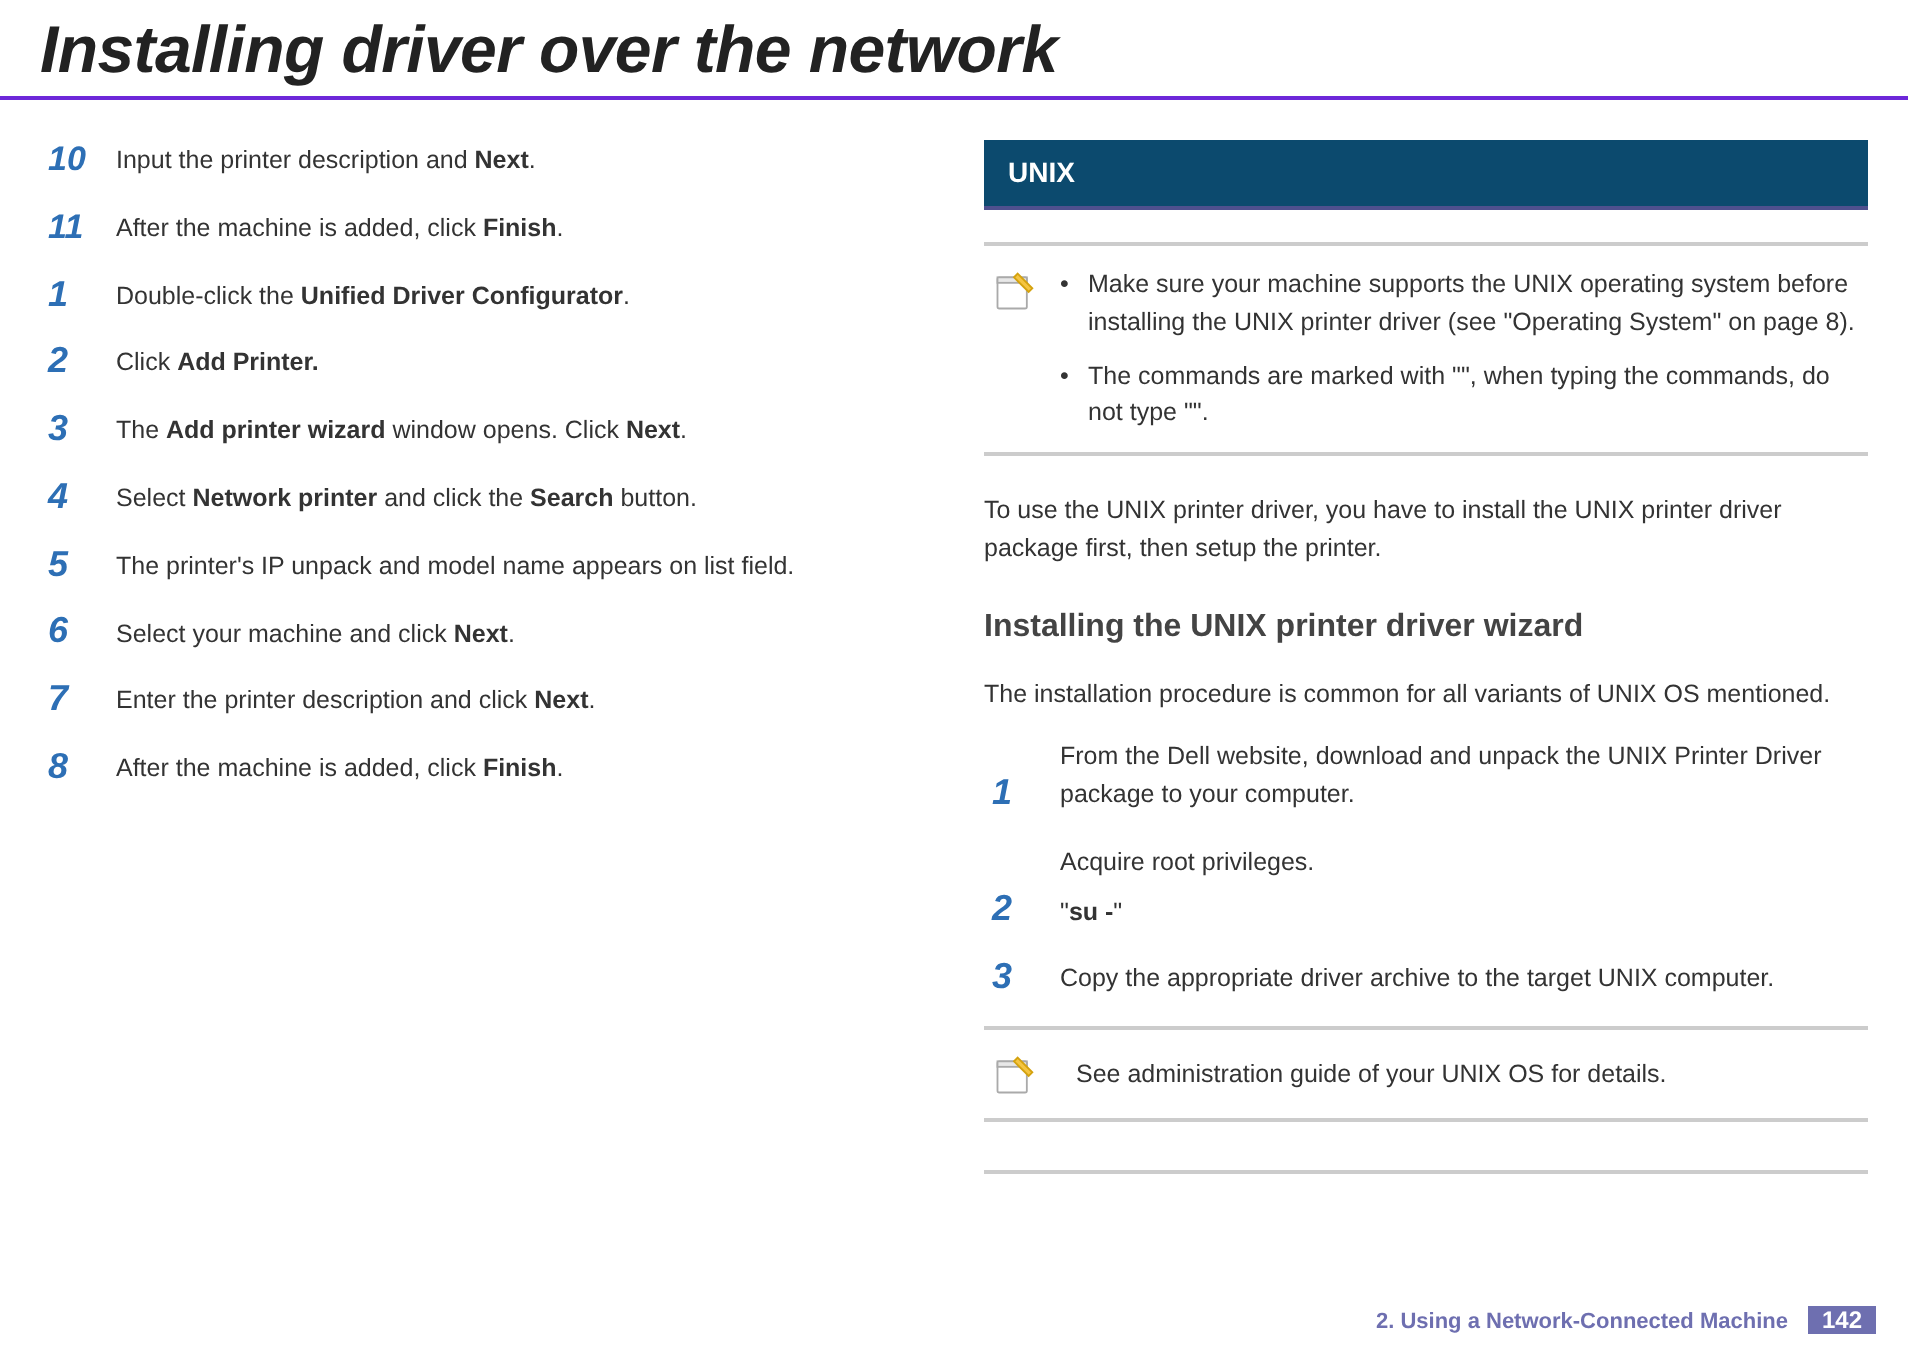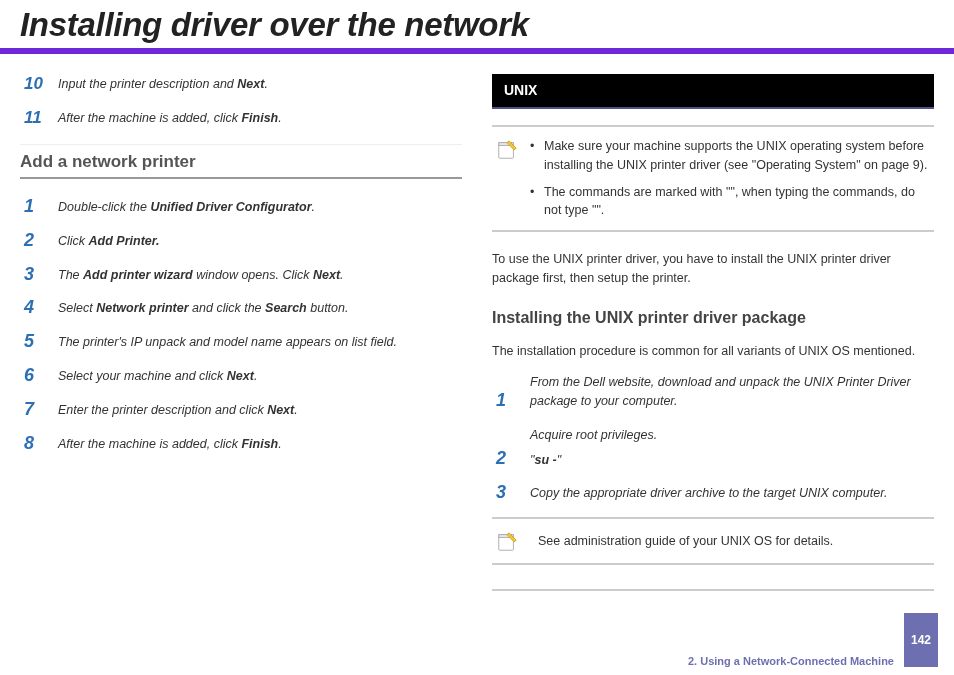--- a/index.html
+++ b/index.html
@@ -12,21 +12,21 @@
     height: 675px;
     position: relative;
     overflow: hidden;
   }
   .page-title {
     font-size: 33px;
     font-weight: 700;
     color: #222;
     margin: 0;
     padding: 6px 0 4px 20px;
-    border-bottom: 6px solid #6d28d9;
+    border-bottom: 2px solid #6d28d9;
     font-style: italic;
     letter-spacing: -0.3px;
   }
   .columns {
     display: flex;
     padding: 20px 20px 0 20px;
     gap: 30px;
   }
   .col {
     flex: 1;
@@ -49,40 +49,39 @@
     text-align: left;
     padding-left: 4px;
     line-height: 1.1;
   }
   .step-num.big {
     font-size: 17px;
   }
   .step-text {
     flex: 1;
     padding-top: 1px;
-    font-style: italic;
   }
   .step-text .b { font-weight: 700; }
   .section-h2 {
     font-size: 17px;
     font-weight: 700;
     color: #555;
     border-bottom: 2px solid #999;
     border-top: 1px solid #eee;
     padding: 4px 0 3px 0;
     margin: 16px 0 18px 0;
   }
   .section-h3 {
     font-size: 16px;
     font-weight: 700;
     color: #444;
     margin: 18px 0 12px 0;
   }
   .banner {
-    background: #000000;
+    background: #0c4a6e;
     color: #fff;
     font-weight: 700;
     font-size: 14px;
     padding: 6px 12px;
     border-bottom: 2px solid #4f508e;
     margin-bottom: 16px;
   }
   .note-box {
     border-top: 2px solid #ccc;
     border-bottom: 2px solid #ccc;
@@ -131,21 +130,21 @@
   .footer-text {
     font-weight: 700;
     color: #6e6fb0;
     margin-right: 10px;
   }
   .page-num {
     background: #6e6fb0;
     color: #fff;
     font-weight: 700;
     font-size: 12px;
-    padding: 20px 7px;
+    padding: 0 7px;
   }
   .hr-end {
     border-top: 2px solid #ccc;
     margin-top: 24px;
   }
 </style>
 </head>
 <body>
 
 <h1 class="page-title">Installing driver over the network</h1>
@@ -157,21 +156,20 @@
         <div class="step">
           <div class="step-num big">10</div>
           <div class="step-text"><span>Input the printer description and <span class="b">Next</span>.</span></div>
         </div>
         <div class="step">
           <div class="step-num big">11</div>
           <div class="step-text"><span>After the machine is added, click <span class="b">Finish</span>.</span></div>
         </div>
       </div>
 
-    <div class="section-h2">Add a network printer</div>
 
     <div id="left-steps">
         <div class="step">
           <div class="step-num">1</div>
           <div class="step-text"><span>Double-click the <span class="b">Unified Driver Configurator</span>.</span></div>
         </div>
         <div class="step">
           <div class="step-num">2</div>
           <div class="step-text"><span>Click <span class="b">Add Printer.</span></span></div>
         </div>
@@ -207,32 +205,32 @@
 
     <div class="note-box">
       <svg class="note-icon" viewBox="0 0 24 24">
         <rect x="3" y="4" width="16" height="17" rx="1" fill="#fff" stroke="#aaa"></rect>
         <rect x="3" y="4" width="16" height="3" fill="#e8e8e8" stroke="#aaa"></rect>
         <path d="M14 2 L22 10 L20 12 L12 4 Z" fill="#f5c542" stroke="#d4a20f"></path>
       </svg>
       <div class="note-list" id="note1-list">
           <div class="item">
             <div class="bullet">•</div>
-            <div>Make sure your machine supports the UNIX operating system before installing the UNIX printer driver (see "Operating System" on page 9).</div>
+            <div>Make sure your machine supports the UNIX operating system before installing the UNIX printer driver (see "Operating System" on page 8).</div>
           </div>
           <div class="item">
             <div class="bullet">•</div>
             <div>The commands are marked with "", when typing the commands, do not type "".</div>
           </div>
         </div>
     </div>
 
     <div class="para">To use the UNIX printer driver, you have to install the UNIX printer driver package first, then setup the printer.</div>
 
-    <div class="section-h3">Installing the UNIX printer driver package</div>
+    <div class="section-h3">Installing the UNIX printer driver wizard</div>
 
     <div class="para">The installation procedure is common for all variants of UNIX OS mentioned.</div>
 
     <div id="right-steps">
         <div class="step">
           <div class="step-num">1</div>
           <div class="step-text"><span>From the Dell website, download and unpack the UNIX Printer Driver package to your computer.</span></div>
         </div>
         <div class="step">
           <div class="step-num">2</div>

